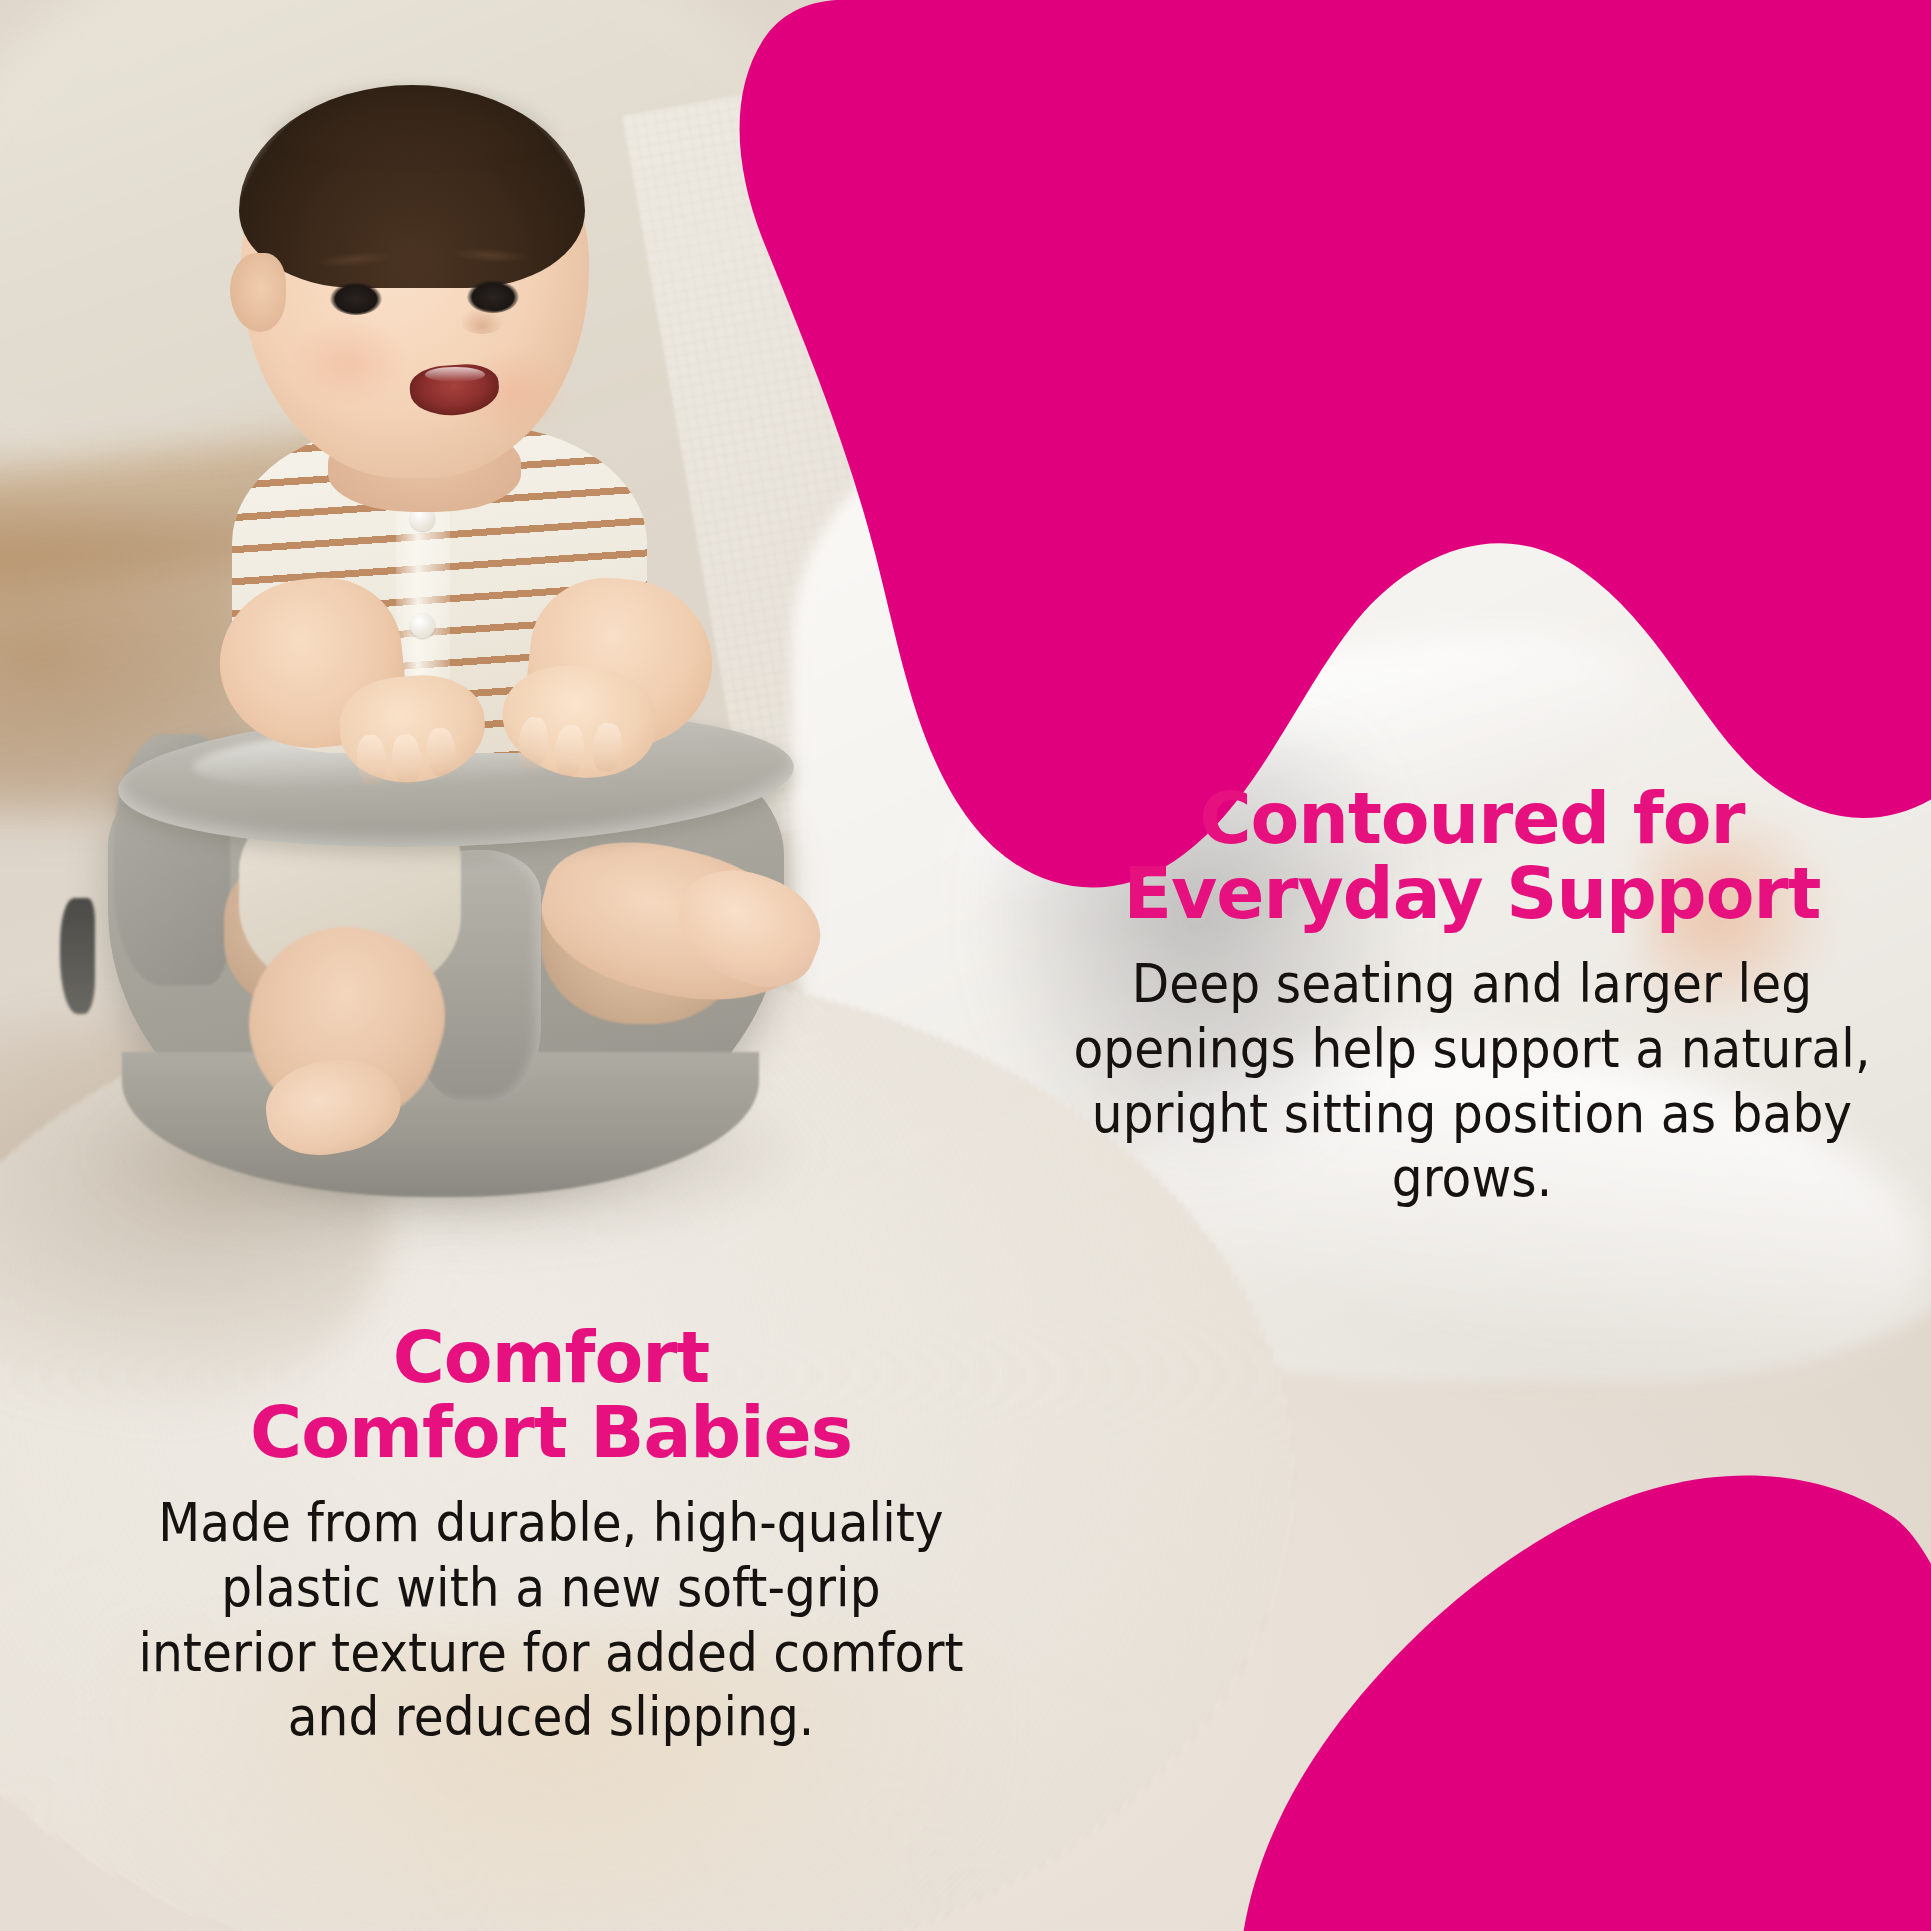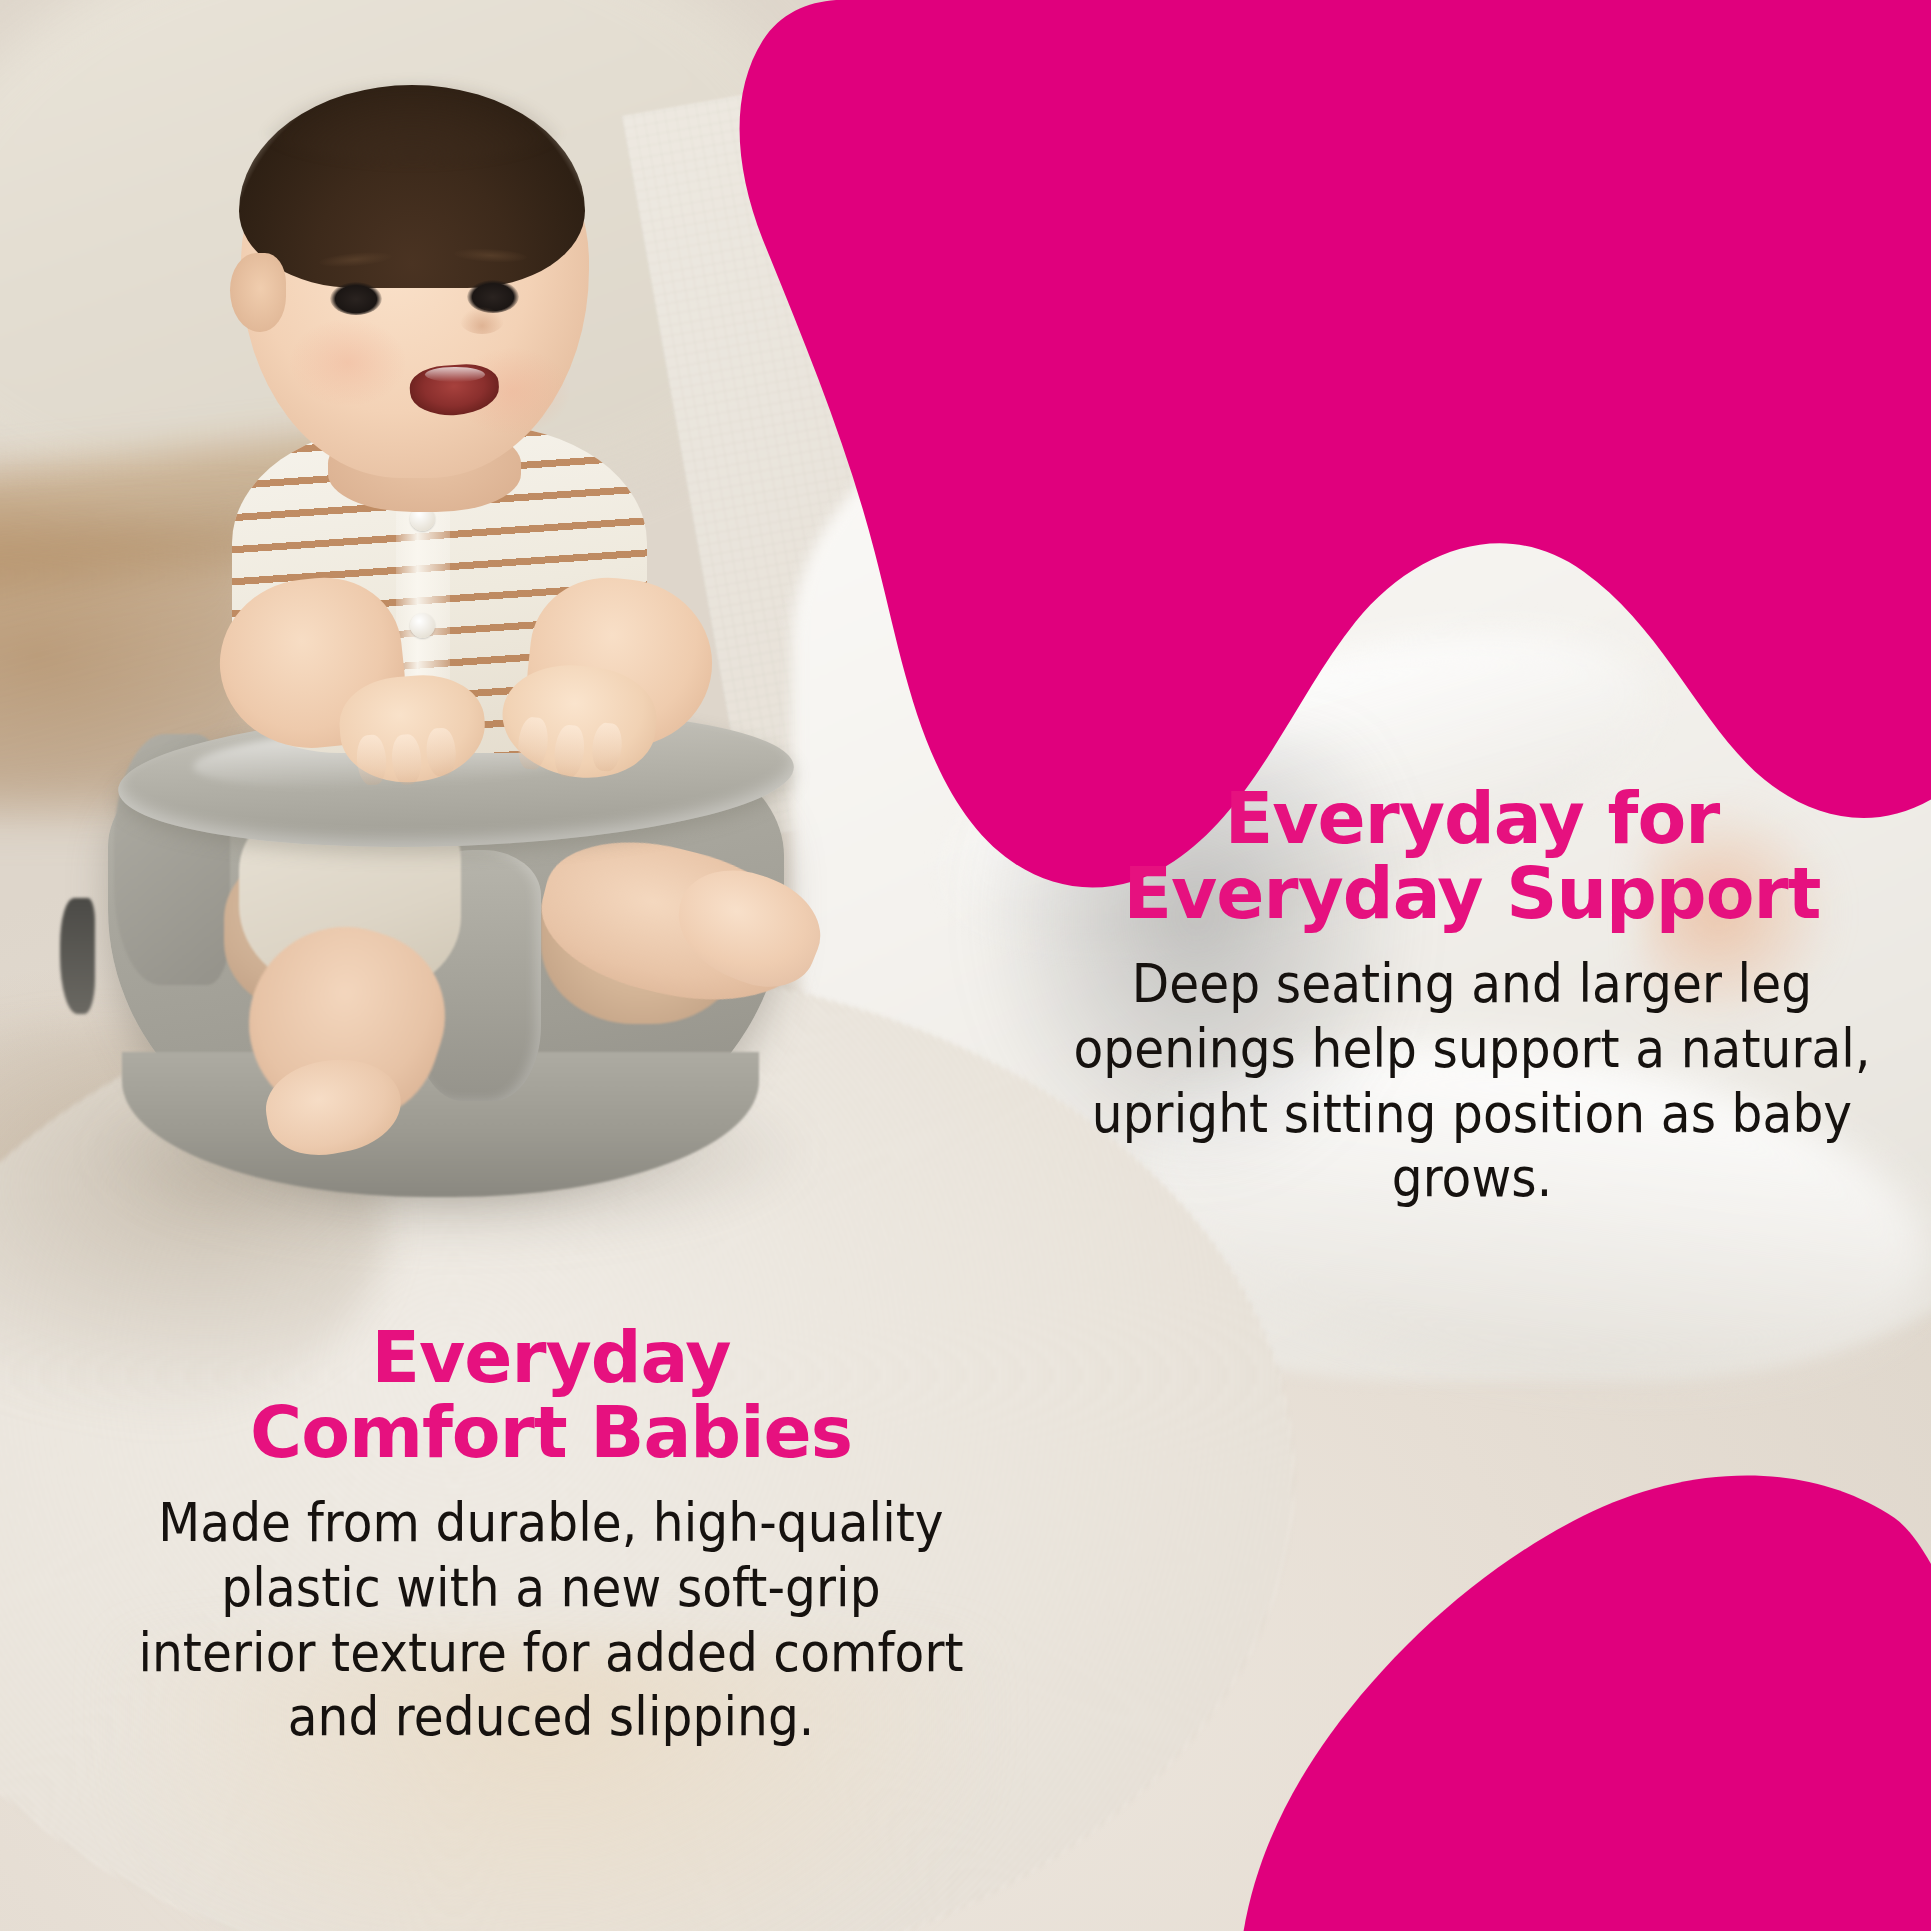--- a/index.html
+++ b/index.html
@@ -525,28 +525,28 @@
              L 1288,2000
              C 1300,1930 1330,1862 1378,1796
              C 1444,1706 1536,1622 1640,1570
              C 1748,1516 1872,1512 1962,1572
              C 1976,1582 1989,1600 2000,1620 Z"></path>
   </svg>
 
 
   <div class="feature" id="feature-contoured">
     <h2 class="feature-title" style="color:#E6117F;">
-      <span>Everyday for</span><br>
+      <span>Contoured for</span><br>
       <span>Everyday Support</span>
     </h2>
     <p class="feature-body">Deep seating and larger leg openings help support a natural, upright sitting position as baby grows.</p>
   </div>
 
   <div class="feature" id="feature-enhanced">
     <h2 class="feature-title" style="color:#E6117F;">
-      <span>Everyday</span><br>
+      <span>Comfort</span><br>
       <span>Comfort Babies</span>
     </h2>
     <p class="feature-body">Made from durable, high-quality plastic with a new soft-grip interior texture for added comfort and reduced slipping.</p>
   </div>
 
 </div>
 
 
 </body></html>

